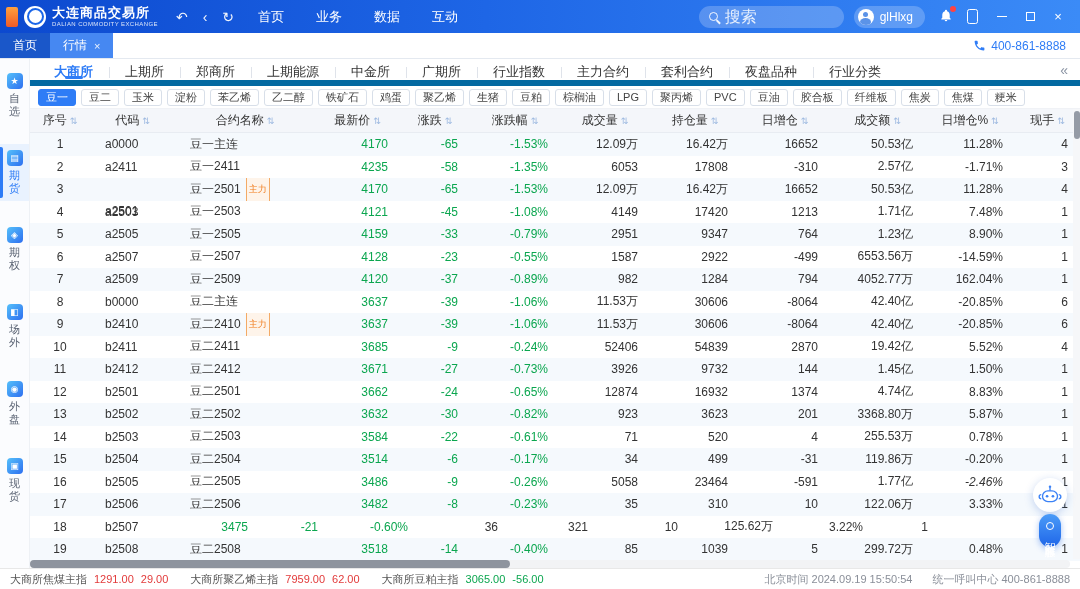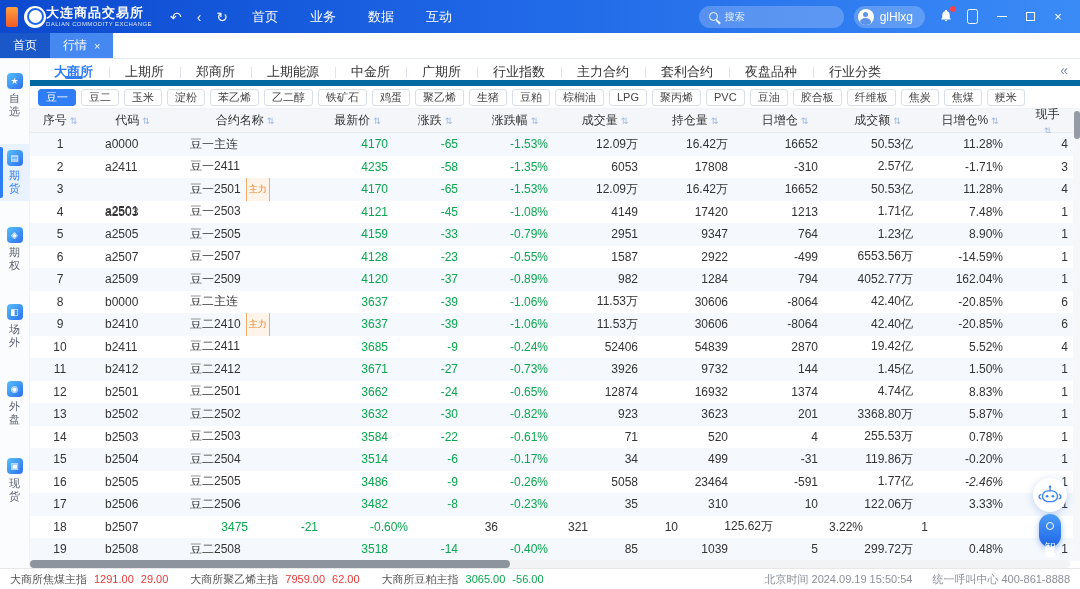--- a/index.html
+++ b/index.html
@@ -3,32 +3,32 @@
 <meta charset="utf-8">
 <style>
   * { margin:0; padding:0; box-sizing:border-box; }
   html,body { width:1080px; height:589px; overflow:hidden; }
   body { font-family:"Liberation Sans","DejaVu Sans",sans-serif; font-size:12px; color:#333; background:#fff; }
   .app { width:1080px; height:589px; display:flex; flex-direction:column; position:relative; overflow:hidden; }
 
   
   .titlebar { height:33px; flex:0 0 33px; background:linear-gradient(90deg,#0c49cf 0%,#1e66e6 45%,#3b8bf7 100%); display:flex; align-items:center; color:#fff; padding:0 8px 0 6px; }
   .flag { width:12px; height:20px; background:linear-gradient(180deg,#ffa13d,#f05a28); border-radius:2px; margin-right:6px; }
-  .logo { display:flex; align-items:center; }
+  .logo { display:flex; align-items:center; gap:6px; }
   .emblem { width:22px; height:22px; border-radius:50%; background:#fff; display:flex; align-items:center; justify-content:center; }
   .emblem::after { content:''; width:13px; height:13px; border:2px solid #1b66e8; border-radius:50%; }
   .logo-cn { font-size:13px; font-weight:bold; letter-spacing:1px; line-height:14px; }
   .logo-en { font-size:6px; opacity:.85; letter-spacing:.4px; line-height:8px; }
   .nav-icons { display:flex; gap:15px; margin-left:18px; font-size:14px; opacity:.95; }
   .nav-icons span { cursor:default; }
   .menu { display:flex; gap:32px; margin-left:24px; font-size:13px; }
   .search { margin-left:auto; width:145px; height:22px; background:rgba(255,255,255,.22); border-radius:11px; display:flex; align-items:center; padding:0 10px; gap:7px; }
   .mag { width:9px; height:9px; border:1.5px solid rgba(255,255,255,.92); border-radius:50%; position:relative; flex:0 0 9px; }
   .mag::after { content:''; position:absolute; width:5px; height:1.5px; background:rgba(255,255,255,.92); transform:rotate(45deg); right:-4px; bottom:-2px; }
-  .search input { background:transparent; border:none; outline:none; color:#fff; width:100%; font-size:10px; }
+  .search input { background:transparent; border:none; outline:none; color:#fff; width:100%; font-size:16px; }
   .search input::placeholder { color:rgba(255,255,255,.85); }
   .userpill { height:22px; background:rgba(255,255,255,.22); border-radius:11px; display:flex; align-items:center; gap:6px; padding:0 12px 0 4px; margin-left:10px; font-size:12px; }
   .avatar { width:16px; height:16px; border-radius:50%; background:#fff; position:relative; overflow:hidden; }
   .avatar::before { content:''; position:absolute; top:3px; left:5.5px; width:5px; height:5px; border-radius:50%; background:#5b93e8; }
   .avatar::after { content:''; position:absolute; top:9px; left:2.5px; width:11px; height:8px; border-radius:50%; background:#5b93e8; }
   .bell-wrap { position:relative; margin-left:14px; }
   .bell-dot { position:absolute; top:-2px; right:-3px; width:6px; height:6px; border-radius:50%; background:#ff4242; }
   .device { width:11px; height:15px; border:1.4px solid #fff; border-radius:2.5px; margin-left:14px; }
   .win-controls { display:flex; margin-left:10px; }
   .win-controls .wc { width:28px; height:33px; display:flex; align-items:center; justify-content:center; font-size:13px; }
@@ -159,20 +159,26 @@
   <div class="tabstrip">
     <div class="tabs" id="tabs">
         <div class="tab">
           <span class="tab-label">首页</span>
         </div>
         <div class="tab active">
           <span class="tab-label">行情</span>
           <span class="tab-close">×</span>
         </div>
       </div>
+    <div class="hotline">
+      <svg width="13" height="13" viewBox="0 0 24 24">
+          <path fill="#2e7cf6" d="M6.6 10.8c1.4 2.8 3.8 5.1 6.6 6.6l2.2-2.2c.3-.3.7-.4 1-.2 1.1.4 2.3.6 3.6.6.6 0 1 .4 1 1V20c0 .6-.4 1-1 1C10.6 21 3 13.4 3 4c0-.6.4-1 1-1h3.5c.6 0 1 .4 1 1 0 1.2.2 2.4.6 3.6.1.3 0 .7-.2 1l-2.3 2.2z"></path>
+        </svg>
+      <span>400-861-8888</span>
+    </div>
   </div>
 
   <div class="body-row">
     <aside class="sidebar" id="side-items">
         <div class="side-item">
           <span class="side-icon">★</span>
           <span class="side-label">自选</span>
         </div>
         <div class="side-item active">
           <span class="side-icon">▤</span>
@@ -277,21 +283,21 @@
               <span class="sort">⇅</span>
             </div>
             <div class="th" style="width: 95px;">
               <span class="th-label">成交额</span>
               <span class="sort">⇅</span>
             </div>
             <div class="th" style="width: 90px;">
               <span class="th-label">日增仓%</span>
               <span class="sort">⇅</span>
             </div>
-            <div class="th" style="width: 65px; flex-direction: column;">
+            <div class="th" style="width: 65px;">
               <span class="th-label">现手</span>
               <span class="sort">⇅</span>
             </div>
           </div>
         <div class="tbody" id="tbody">
             <div class="tr">
               <div class="td c" style="width: 60px;">1</div>
               <div class="td l" style="width: 85px;">a0000</div>
               <div class="td l" style="width: 140px;">
                 <span>豆一主连</span>

